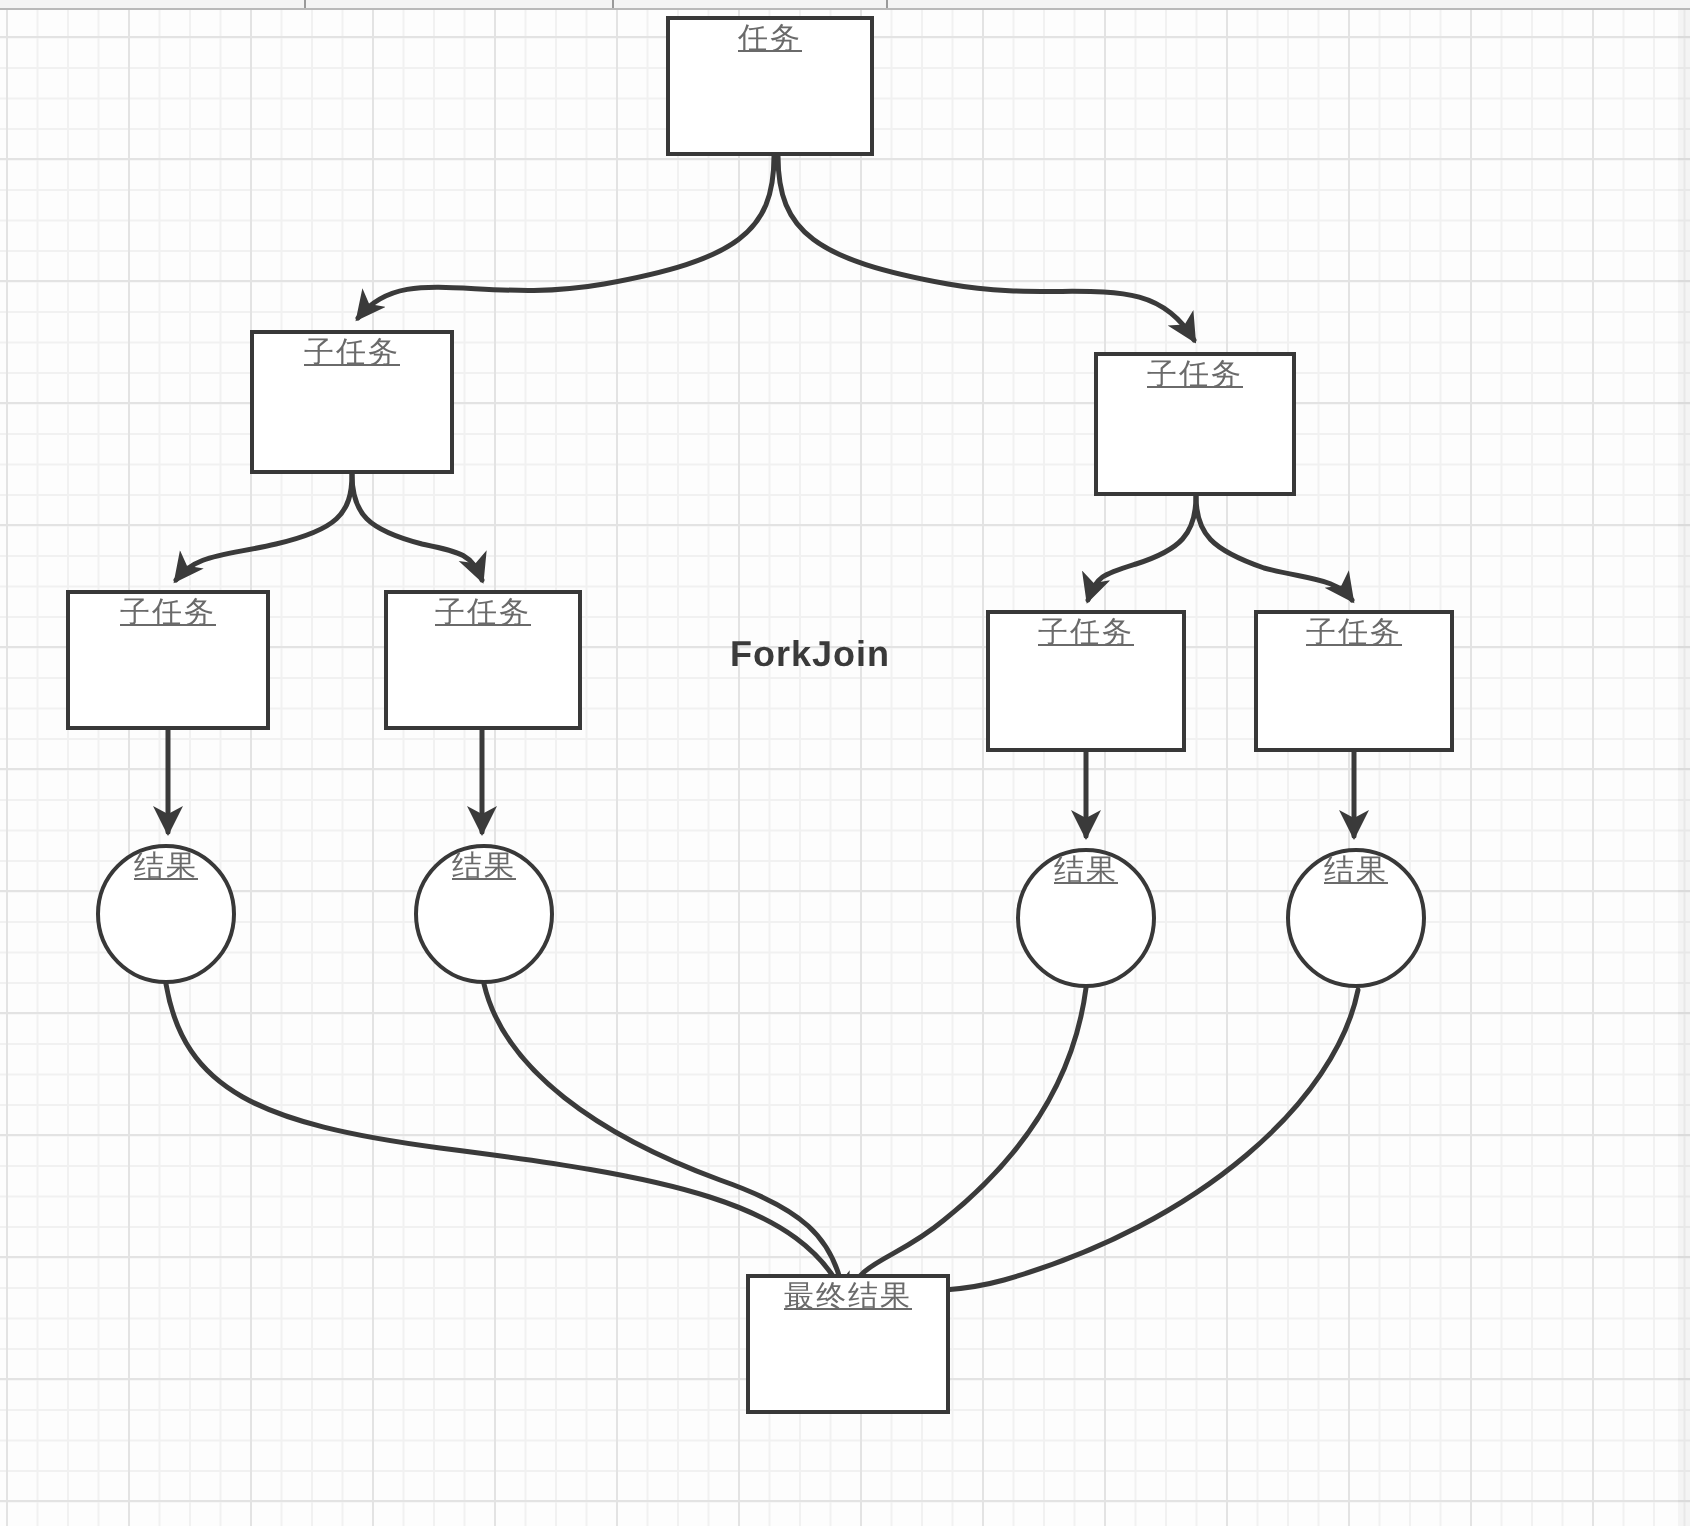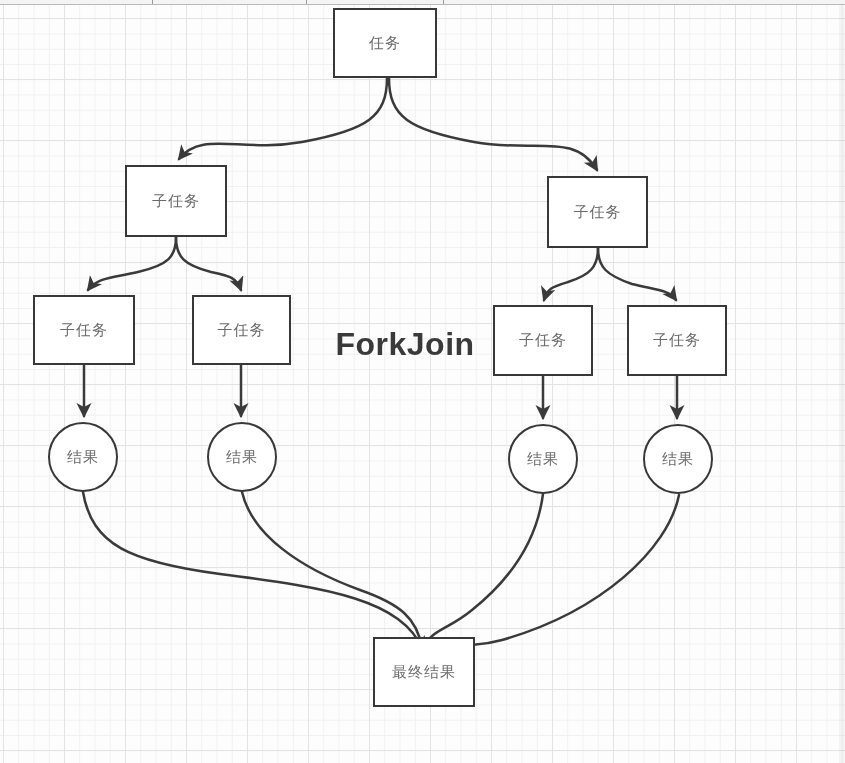--- a/index.html
+++ b/index.html
@@ -47,27 +47,27 @@
     left: 0; top: 0;
     width: 845px; height: 763px;
     z-index: 1;
   }
   .edges path { pointer-events: stroke; }
   .node {
     position: absolute;
     background: #ffffff;
     border: 2.5px solid #383838;
     display: flex;
-    align-items: center;
     justify-content: center;
     z-index: 2;
     color: #6a6a6a;
     font-size: 15px;
     letter-spacing: 1px;
     cursor: default;
+    text-decoration: underline;
   }
   .node.circle { border-radius: 50%; }
   .node-label { color: #6a6a6a; }
   
   .n-task        { left: 333px; top: 8px;   width: 104px; height: 70px; }
   .n-sub-left    { left: 125px; top: 165px; width: 102px; height: 72px; }
   .n-sub-right   { left: 547px; top: 176px; width: 101px; height: 72px; }
   .n-sub-ll      { left: 33px;  top: 295px; width: 102px; height: 70px; }
   .n-sub-lr      { left: 192px; top: 295px; width: 99px;  height: 70px; }
   .n-sub-rl      { left: 493px; top: 305px; width: 100px; height: 71px; }
@@ -77,26 +77,25 @@
   .n-res-3       { left: 508px; top: 424px; width: 70px;  height: 70px; }
   .n-res-4       { left: 643px; top: 424px; width: 70px;  height: 70px; }
   .n-final       { left: 373px; top: 637px; width: 102px; height: 70px; }
   .forkjoin-label {
     position: absolute;
     left: 340px; top: 310px;
     width: 130px; height: 34px;
     display: flex;
     align-items: center;
     justify-content: center;
-    font-size: 32px;
+    font-size: 18px;
     font-weight: bold;
     color: #3a3a3a;
     z-index: 2;
     letter-spacing: 0.5px;
-    margin-top: 17px;
   }
 </style>
 </head>
 <body>
 
 <div class="canvas">
 
   <div class="top-strip">
     <div class="ruler-tick" style="left:152px"></div>
     <div class="ruler-tick" style="left:306px"></div>

